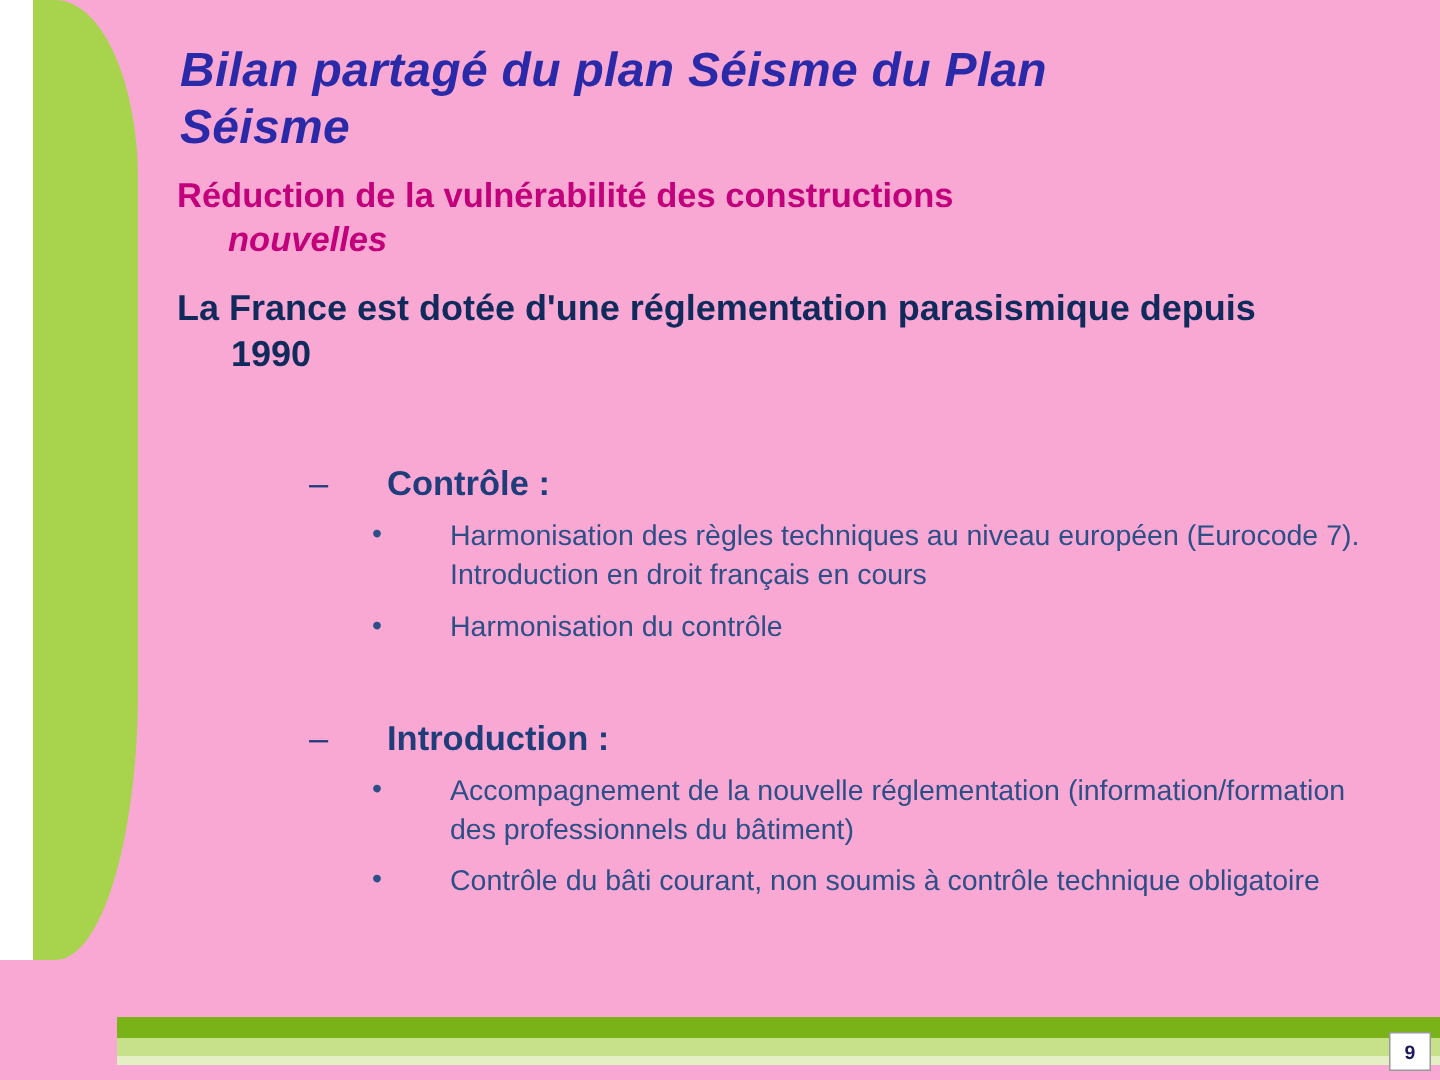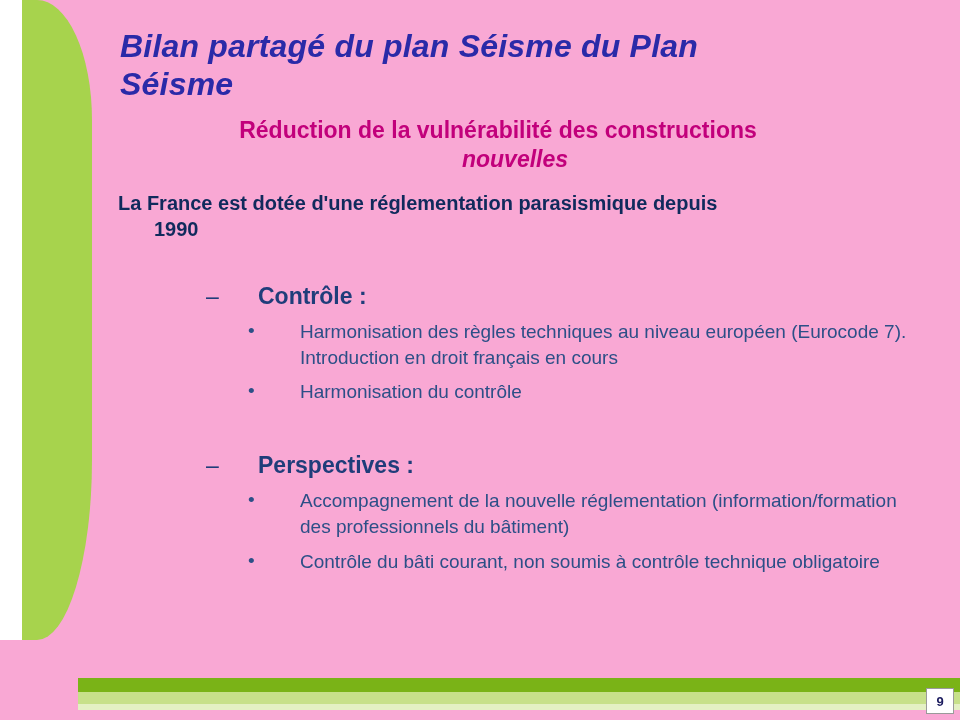--- a/index.html
+++ b/index.html
@@ -101,43 +101,42 @@
   
   .subtitle {
     position: absolute;
     left: 118px;
     top: 116px;
     width: 760px;
     font-size: 23px;
     font-weight: bold;
     color: #c2007b;
     line-height: 1.28;
-    text-align: center;
   }
   .subtitle .indent {
     display: block;
     padding-left: 34px;
     font-style: italic;
   }
 
   
   .body {
     position: absolute;
     left: 118px;
     top: 190px;
     width: 800px;
     color: #1f3864;
   }
 
   .lvl1 {
-    font-size: 20px;
+    font-size: 24px;
     font-weight: bold;
     color: #102a5c;
     line-height: 1.30;
-    margin: 0 0 14px 0;
+    margin: 0 0 30px 0;
   }
   .lvl1 .indent {
     display: block;
     padding-left: 36px;
   }
 
   .lvl2 {
     position: relative;
     font-size: 23px;
     font-weight: bold;
@@ -211,21 +210,21 @@
 
     <div class="lvl3">
       <span class="dot">•</span>
       <span>Harmonisation du contrôle</span>
     </div>
 
     <div class="spacer-md"></div>
 
     <div class="lvl2">
       <span class="dash">–</span>
-      <span>Perspectives :</span>
+      <span>Introduction :</span>
     </div>
 
     <div class="lvl3">
       <span class="dot">•</span>
       <span>Accompagnement de la nouvelle réglementation (information/formation des professionnels du bâtiment)</span>
     </div>
 
     <div class="lvl3">
       <span class="dot">•</span>
       <span>Contrôle du bâti courant, non soumis à contrôle technique obligatoire</span>

